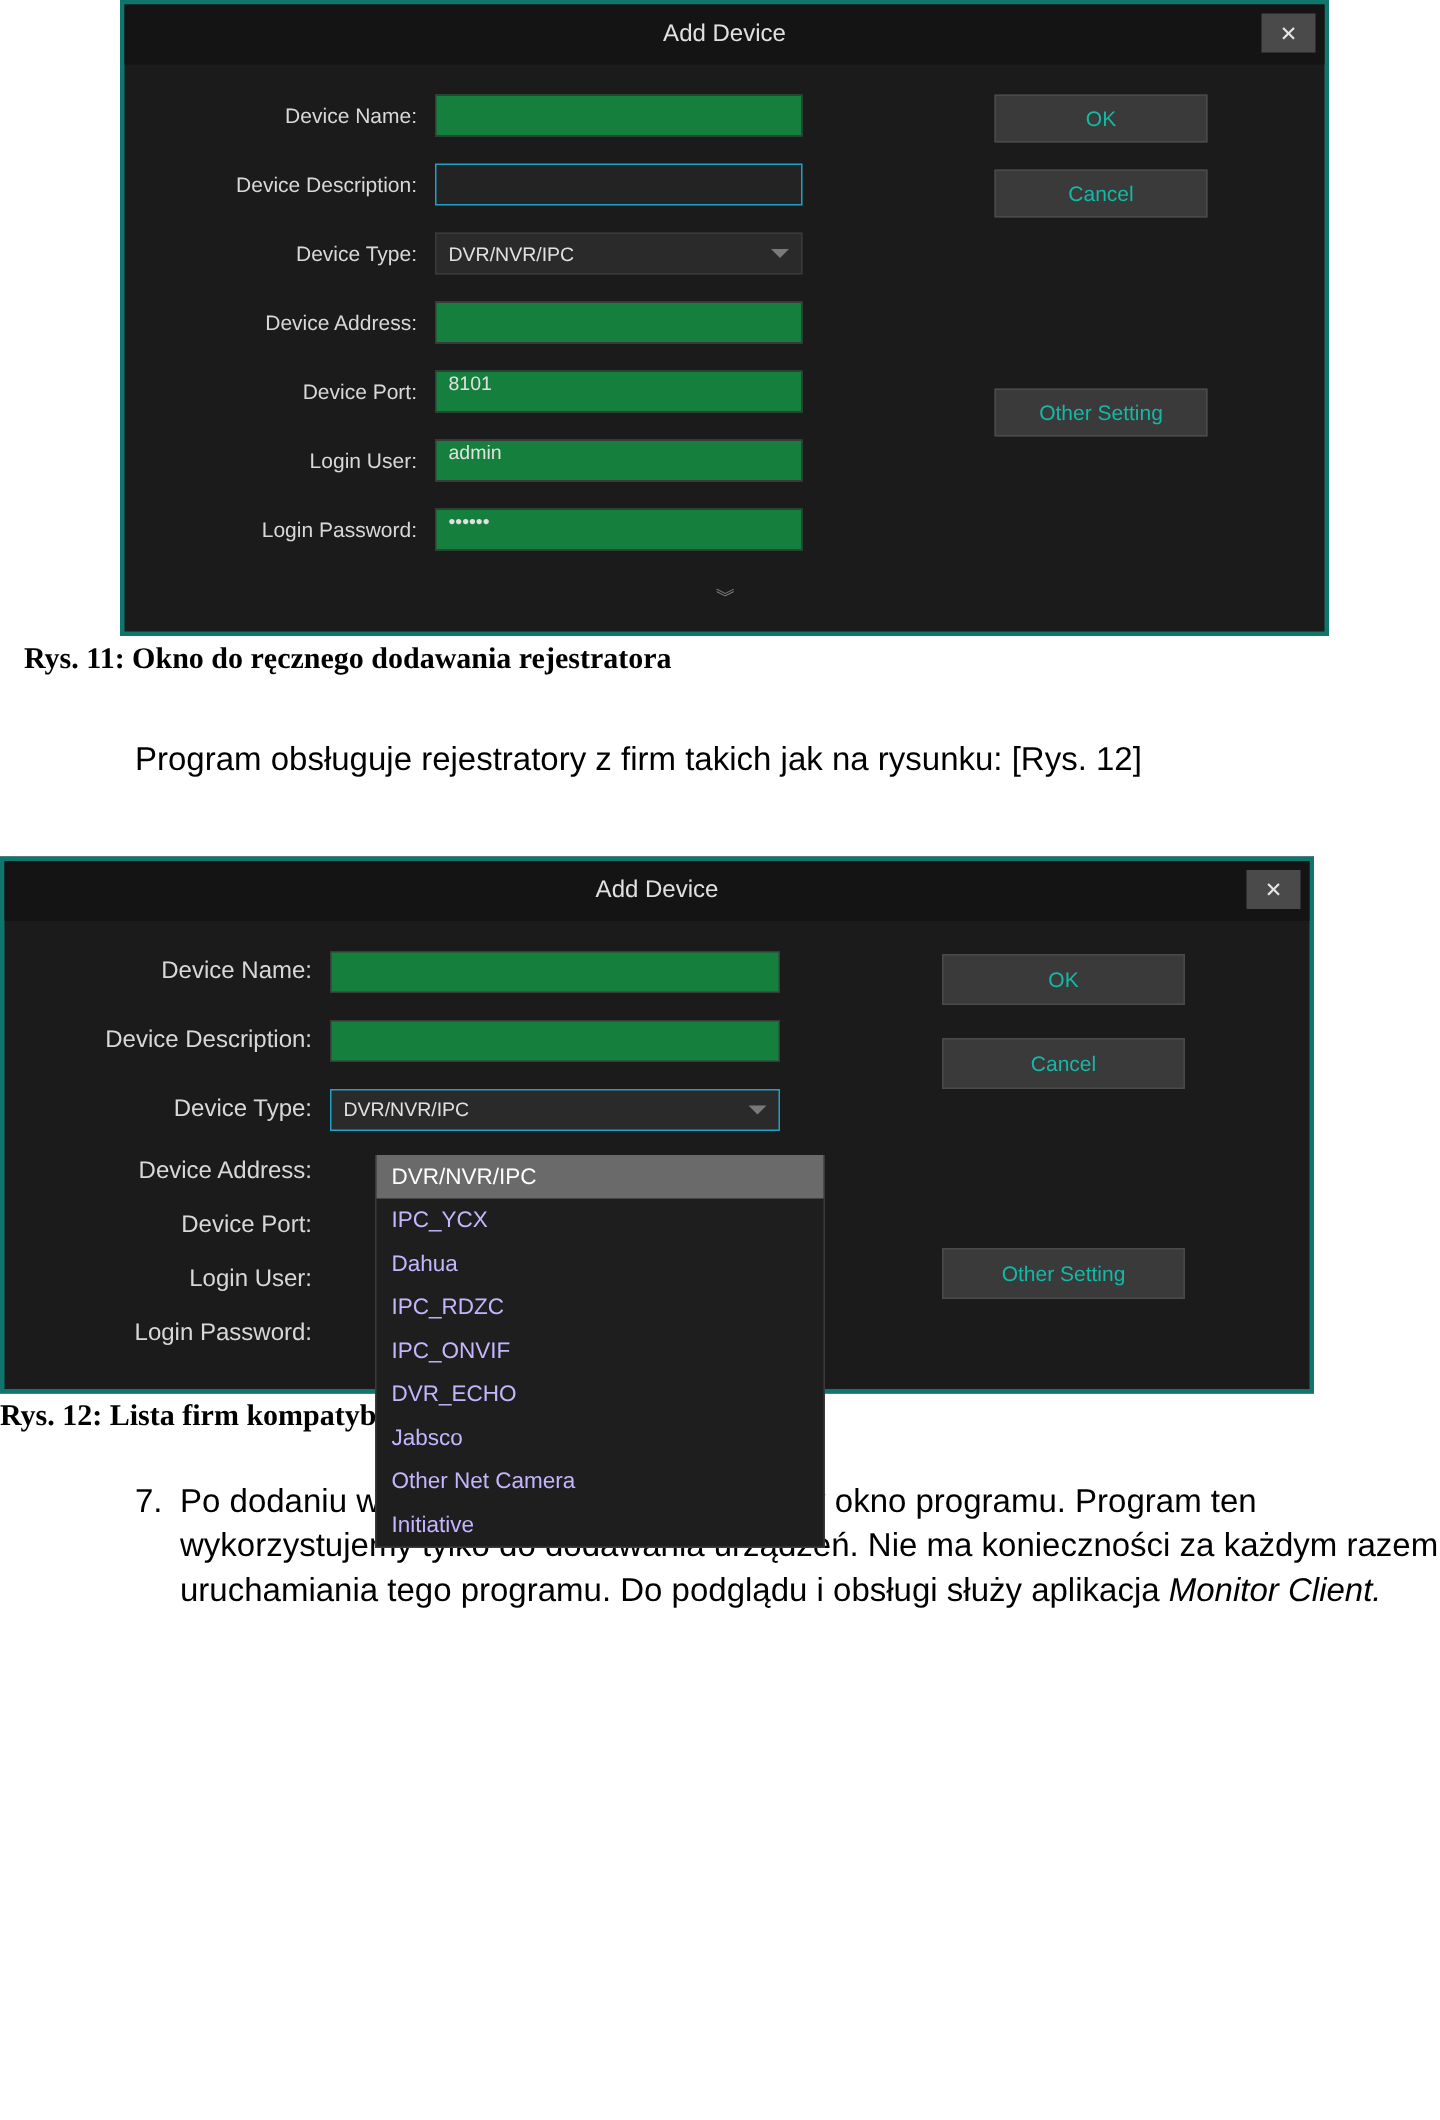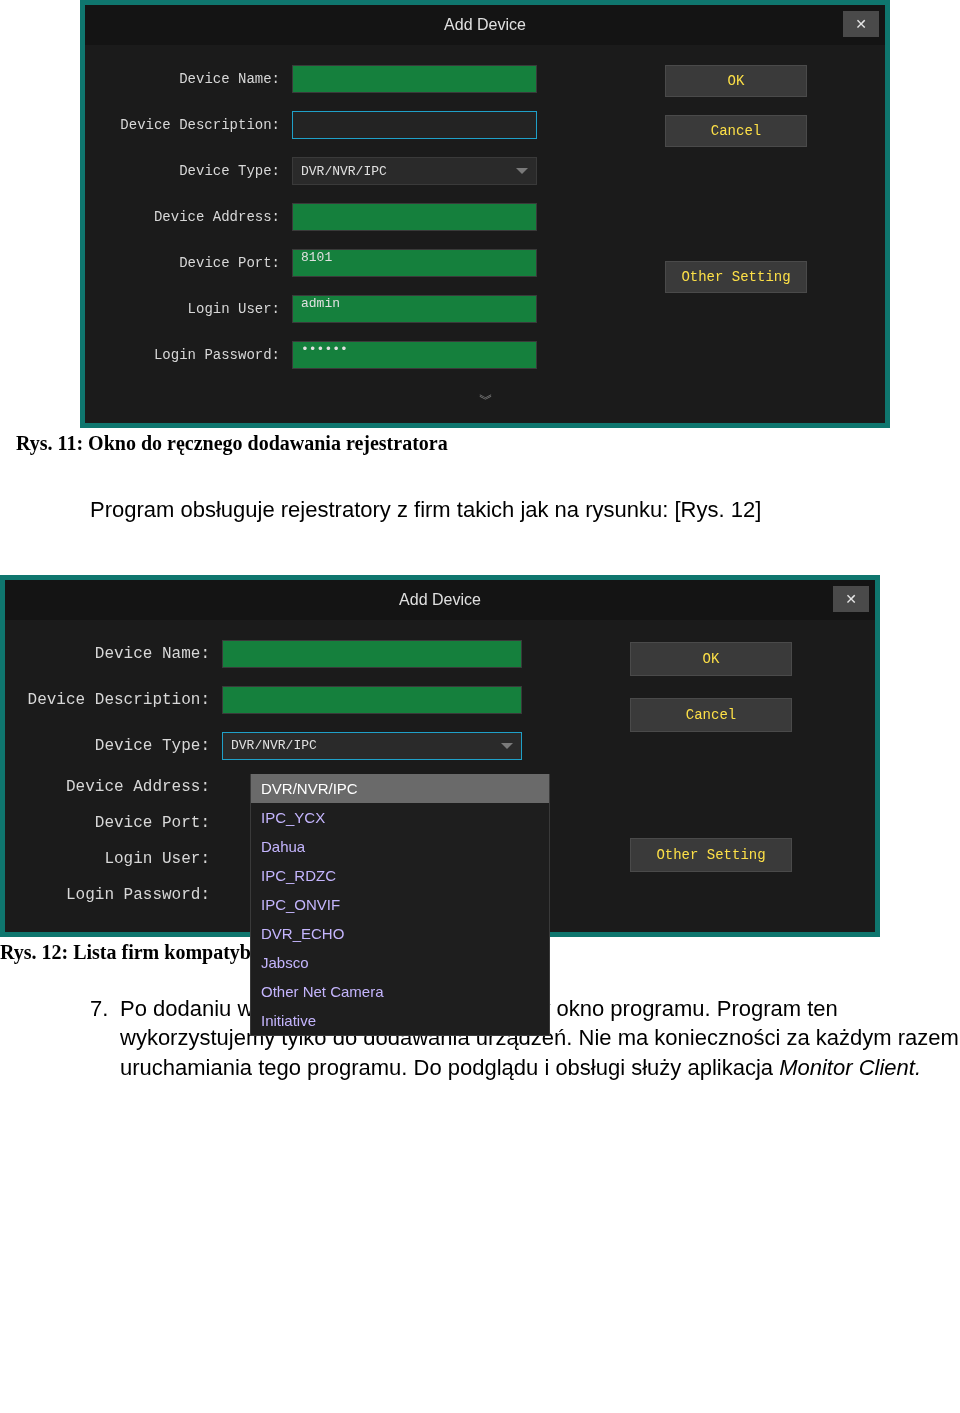--- a/index.html
+++ b/index.html
@@ -8,21 +8,21 @@
     background: #fff;
     font-family: Arial, sans-serif;
     width: 960px;
     color: #000;
   }
   .dialog {
     background: #1b1b1b;
     color: #d0d0d0;
     font-family: "Segoe UI", Arial, sans-serif;
     position: relative;
-    border: 5px solid #0f766e;
+    border: 3px solid #0f766e;
   }
   .dialog1 { margin: 0 0 0 80px; width: 800px; }
   .dialog2 { margin: 0 0 0 0; width: 870px; }
   .titlebar {
     height: 40px;
     background: #141414;
     display: flex;
     align-items: center;
     justify-content: center;
     position: relative;
@@ -39,21 +39,20 @@
     display: flex;
     align-items: center;
     justify-content: center;
     color: #e6e6e6;
     font-size: 14px;
     cursor: pointer;
   }
   .body-area {
     padding: 20px 20px 10px 20px;
     position: relative;
-    font-family: Liberation Mono, monospace;
   }
   .form-row {
     display: flex;
     align-items: center;
     margin-bottom: 18px;
   }
   .dialog1 .form-row .label { width: 175px; text-align: right; padding-right: 12px; font-size: 14px; color: #d8d8d8;}
   .dialog2 .form-row .label { width: 185px; text-align: right; padding-right: 12px; font-size: 16px; color: #d8d8d8;}
   .dialog1 .field { width: 245px; }
   .dialog2 .field { width: 300px; }
@@ -86,21 +85,21 @@
   .chevron-down {
     width: 0; height: 0;
     border-left: 6px solid transparent;
     border-right: 6px solid transparent;
     border-top: 6px solid #7a7a7a;
   }
   .btn {
     height: 30px;
     width: 140px;
     background: #3a3a3a;
-    color: #fde047;
+    color: #14b8a6;
     display: flex;
     align-items: center;
     justify-content: center;
     font-size: 14px;
     border: 1px solid #4a4a4a;
     cursor: pointer;
   }
   .dialog1 .side-buttons { position: absolute; left: 580px; top: 20px; display:flex; flex-direction:column; gap:18px;}
   .dialog2 .side-buttons { position: absolute; left: 625px; top: 22px; display:flex; flex-direction:column; gap:22px;}
   .dialog2 .btn { width: 160px; height: 32px; }

